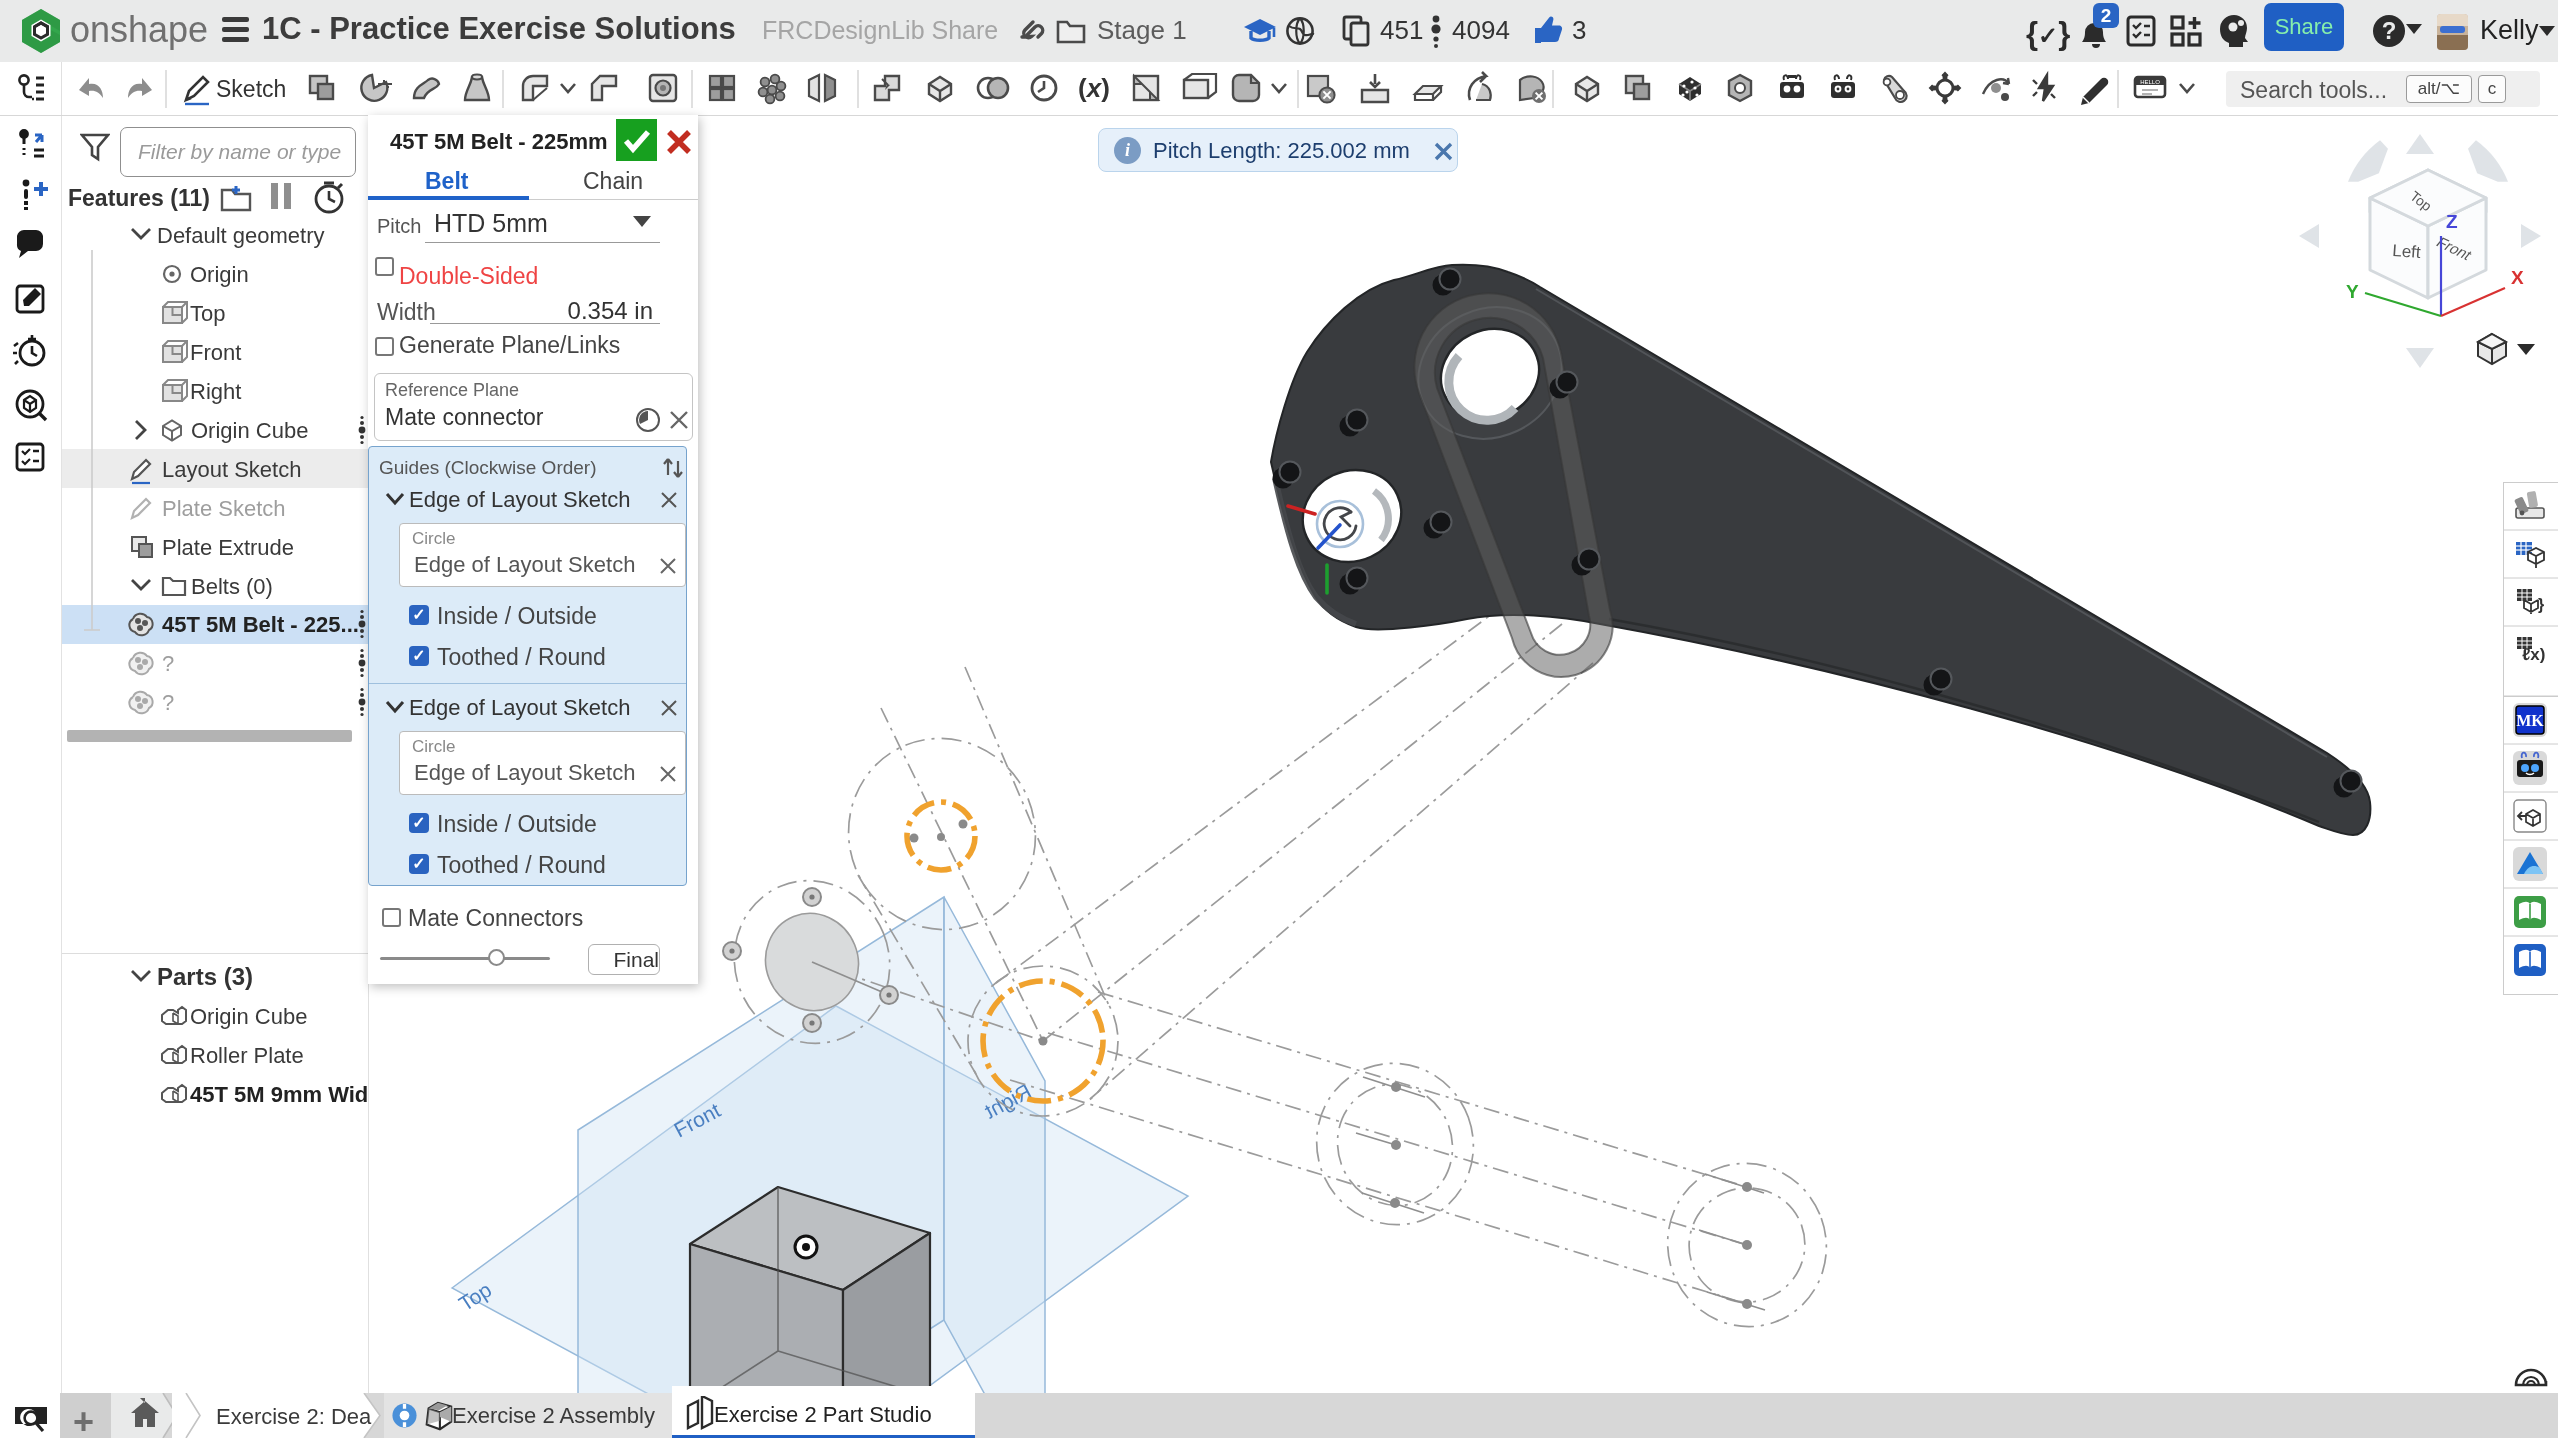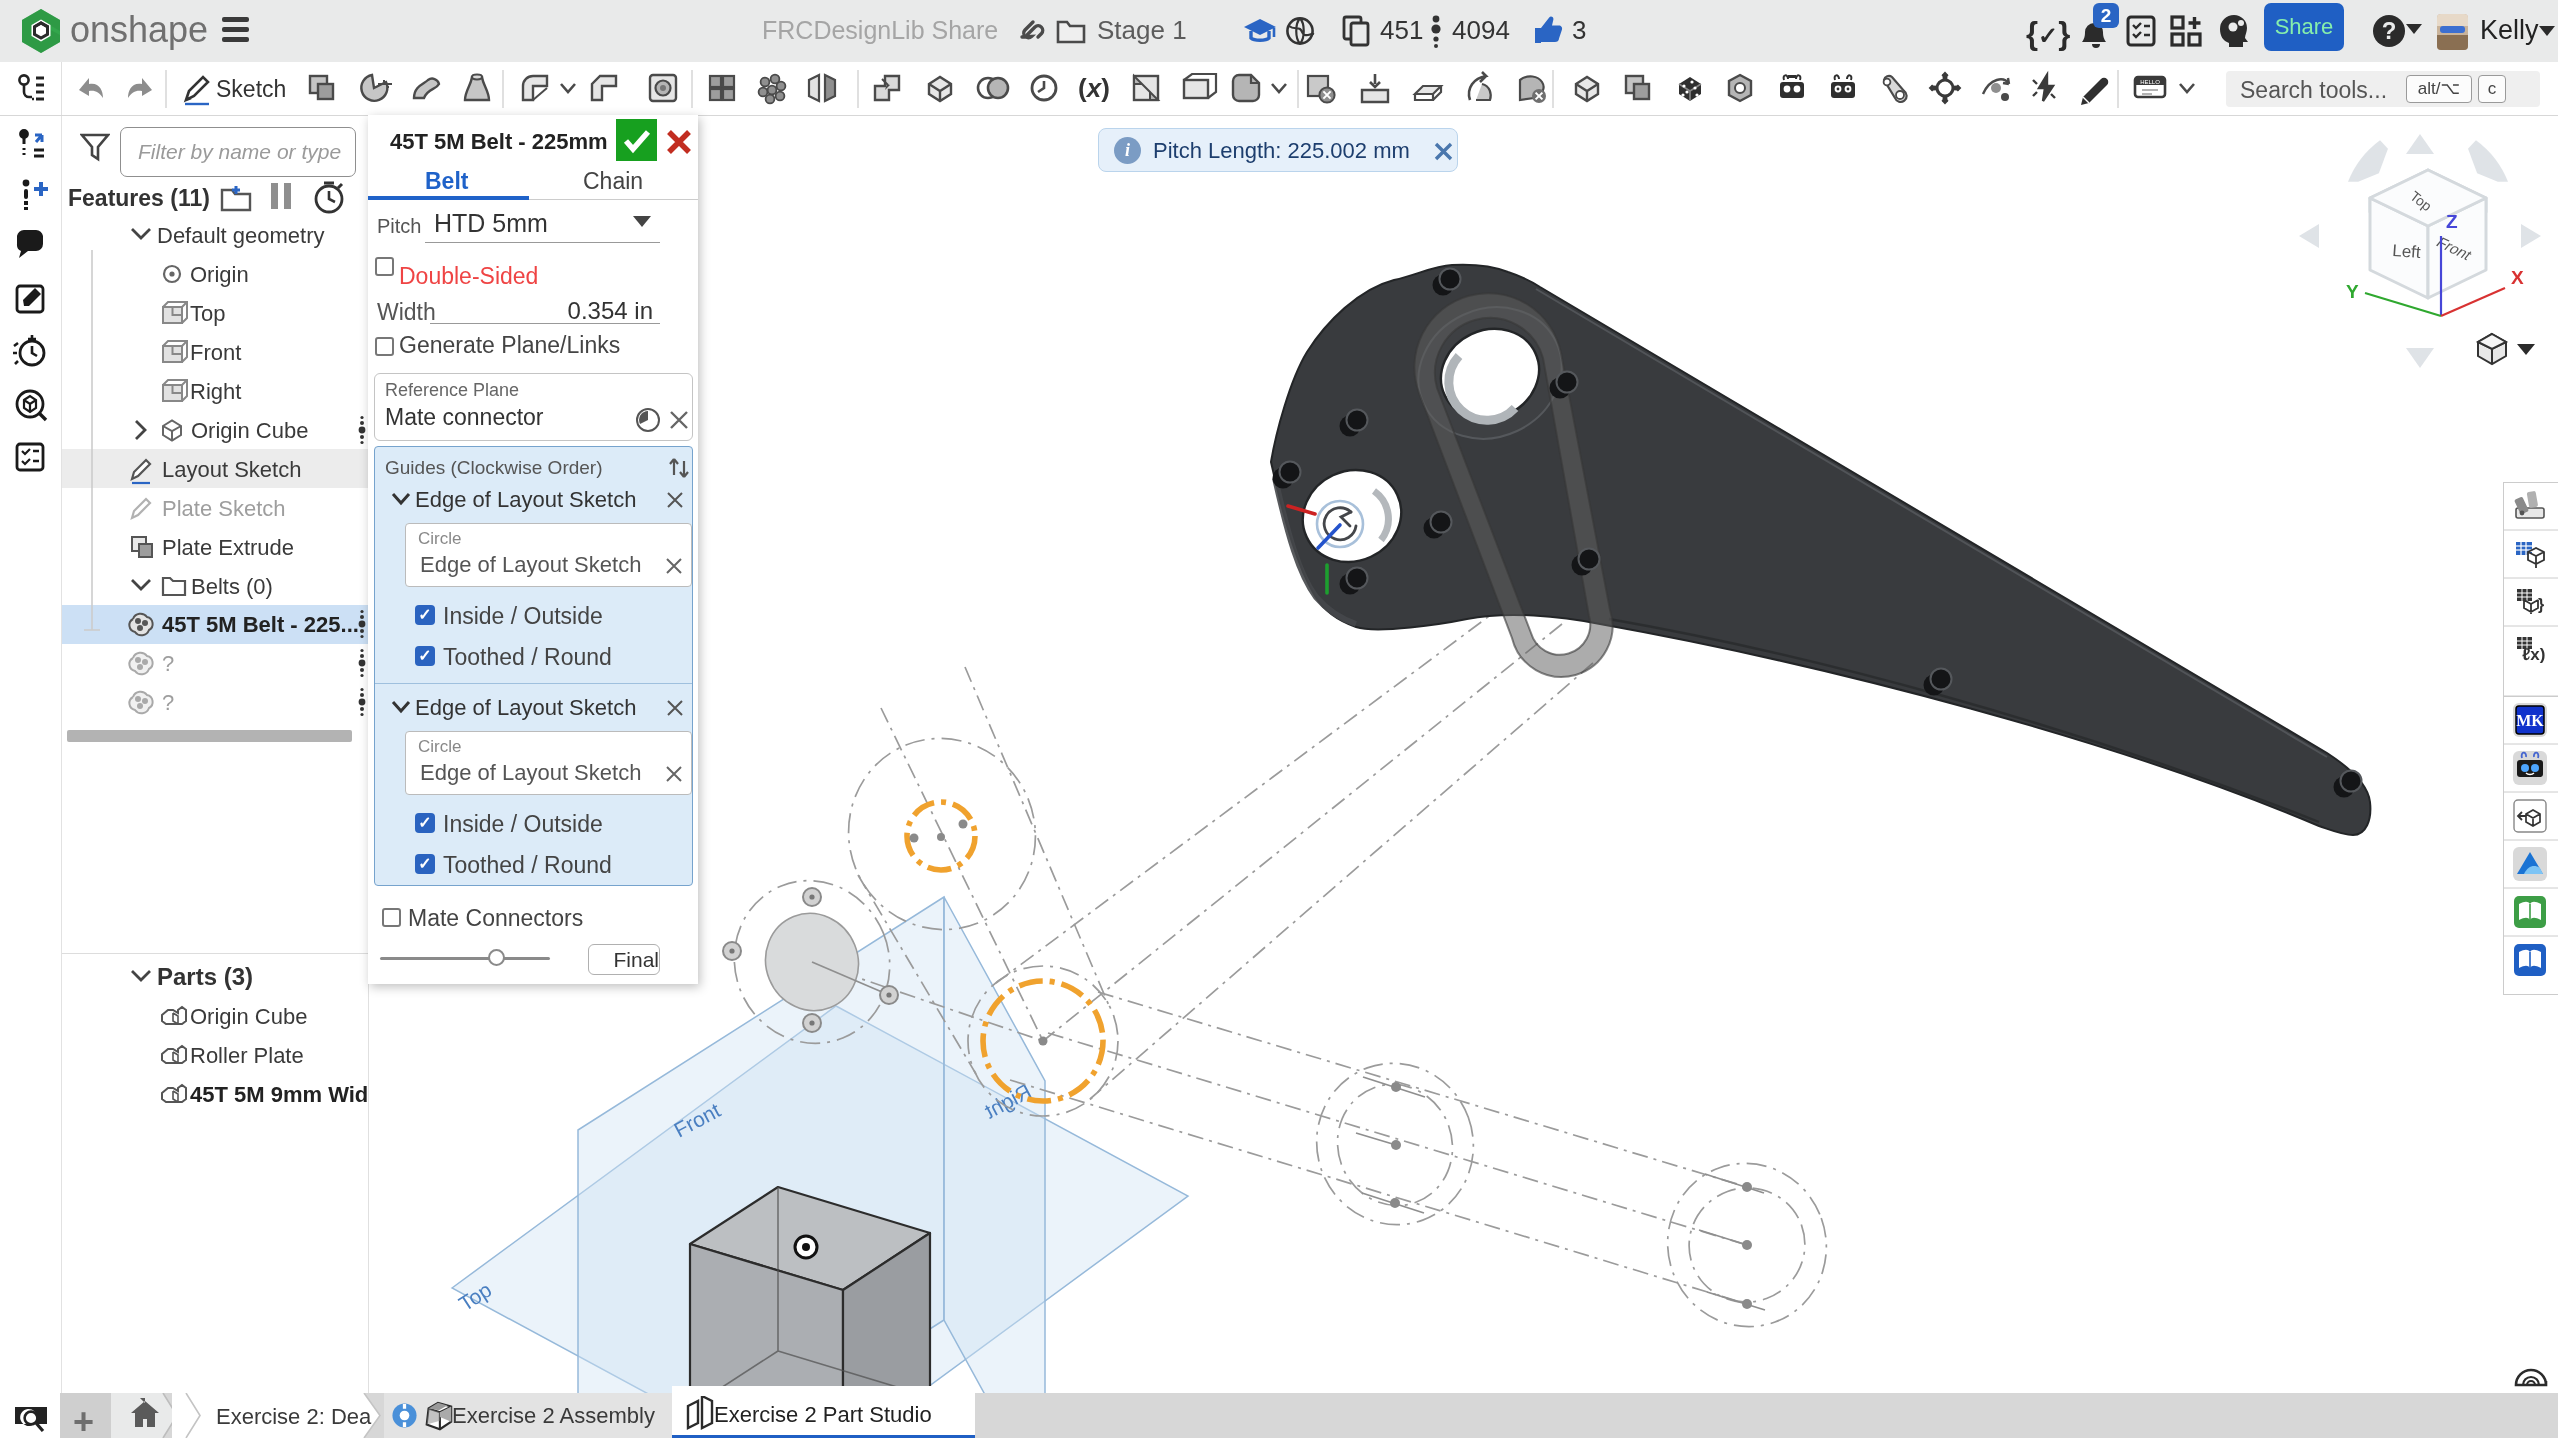--- a/index.html
+++ b/index.html
@@ -24,20 +24,21 @@
     <path d="M23 1 L42 12 V34 L23 45 L4 34 V12 Z" fill="#33a64c"></path>
     <path d="M23 1 L42 12 V23 L32.5 17.5 V17 L23 11.5 L13.5 17 V28 L23 33.5 L32.5 28 V22 L42 27 V34 L23 45 L4 34 V12 Z" fill="#2a8f3f" opacity="0.55"></path>
     <path d="M13.5 17 L23 11.5 L32.5 17 V28 L23 33.5 L13.5 28 Z" fill="#ffffff"></path>
     <path d="M16.5 18.7 L23 15 L29.5 18.7 V26.3 L23 30 L16.5 26.3 Z" fill="none" stroke="#2b2b2b" stroke-width="3"></path>
     <path d="M29.5 22.5 L29.5 18.7 L23 15 L16.5 18.7" fill="none" stroke="#2b2b2b" stroke-width="3"></path>
   </svg>
   <div class="abs" style="left:70px;top:9px;font-size:36px;color:#707070;">onshape</div>
   <div class="abs" style="left:222px;top:17px;width:27px;height:5px;background:#3a3a3a;border-radius:2px"></div>
   <div class="abs" style="left:222px;top:27px;width:27px;height:5px;background:#3a3a3a;border-radius:2px"></div>
   <div class="abs" style="left:222px;top:37px;width:27px;height:5px;background:#3a3a3a;border-radius:2px"></div>
+  <div class="abs" style="left:262px;top:11px;font-size:31px;font-weight:bold;color:#3c3c3c;">1C - Practice Exercise Solutions</div>
   <div class="abs" style="left:762px;top:16px;font-size:25px;color:#a5a5a5;">FRCDesignLib Share</div>
   <svg class="abs" style="left:1015px;top:18px" width="30" height="28" viewBox="0 0 30 28">
     <g stroke="#4a4a4a" stroke-width="3.4" fill="none" stroke-linecap="round">
       <path d="M12 17 L20 9 a4.6 4.6 0 0 1 6.5 6.5 L23 19"></path>
       <path d="M18 11 L10 19 a4.6 4.6 0 0 0 6.5 6.5 L7 26" transform="translate(0,-7)"></path>
     </g>
   </svg>
   <svg class="abs" style="left:1056px;top:18px" width="30" height="26" viewBox="0 0 30 26">
     <path d="M2 4 h9 l3 4 h14 v16 h-26 z" fill="#efefef" stroke="#4a4a4a" stroke-width="2.6"></path>
   </svg>
@@ -812,21 +813,21 @@
     <div class="abs" style="left:10px;top:6px;font-size:18px;color:#666;">Reference Plane</div>
     <div class="abs" style="left:10px;top:30px;font-size:23px;color:#333;">Mate connector</div>
     <svg class="abs" style="left:260px;top:33px" width="26" height="26">
         <circle cx="13" cy="13" r="11" fill="none" stroke="#555" stroke-width="2"></circle>
         <path d="M13 13 L13 4 A9 9 0 0 0 5 17 Z" fill="#555"></path>
       </svg>
     <svg class="abs" style="left:293px;top:35px" width="22" height="22">
         <path d="M3 3 L19 19 M19 3 L3 19" stroke="#666" stroke-width="2.4"></path>
       </svg>
   </div>
-  <div class="abs" style="left:6px;top:331px;width:319px;height:440px;background:#dcebf8;border:1.4px solid #76a3cd;border-radius:4px;box-sizing:border-box;">
+  <div class="abs" style="left:0;top:331px;width:319px;height:440px;background:#dcebf8;border:1.4px solid #76a3cd;border-radius:4px;box-sizing:border-box;">
     <div class="abs" style="left:10px;top:10px;font-size:19px;color:#555;">Guides (Clockwise Order)</div>
     <svg class="abs" style="left:292px;top:8px" width="24" height="26">
         <path d="M7 20 V4 M7 4 l-4 5 M7 4 l4 5 M17 6 v16 M17 22 l-4 -5 M17 22 l4 -5" stroke="#555" stroke-width="2.2" fill="none"></path>
       </svg>
     <svg class="abs" style="left:16px;top:44px" width="20" height="16">
         <path d="M2 3 l8 9 l8 -9" stroke="#333" stroke-width="3" fill="none"></path>
       </svg>
     <div class="abs" style="left:40px;top:40px;font-size:22px;color:#333;">Edge of Layout Sketch</div>
     <svg class="abs" style="left:290px;top:43px" width="20" height="20">
         <path d="M3 3 L17 17 M17 3 L3 17" stroke="#555" stroke-width="2"></path>

